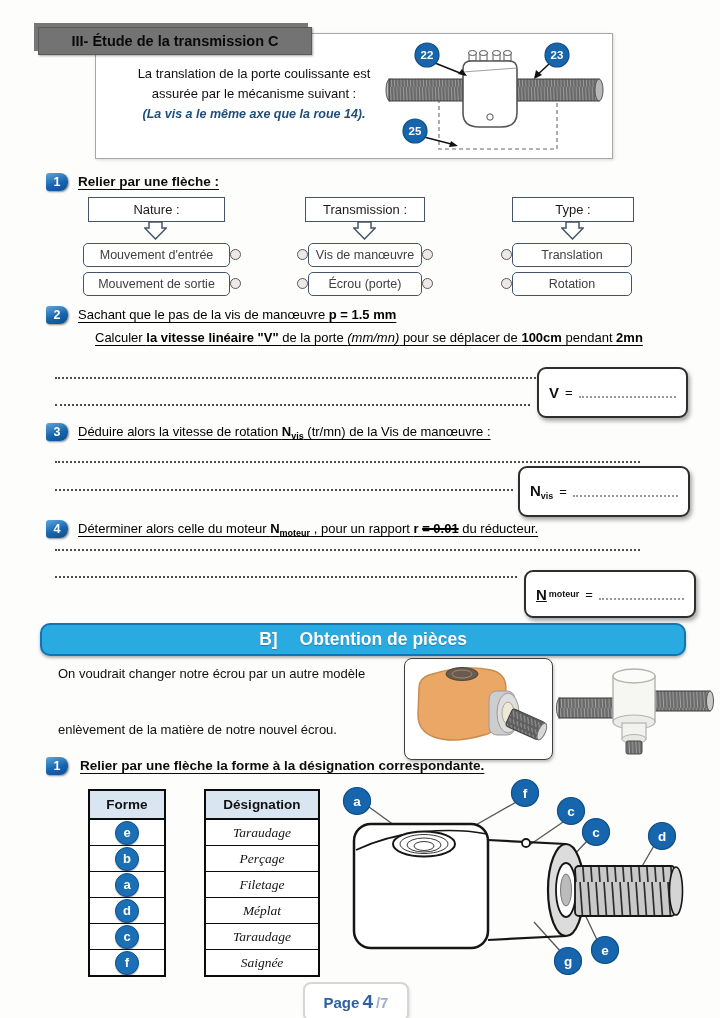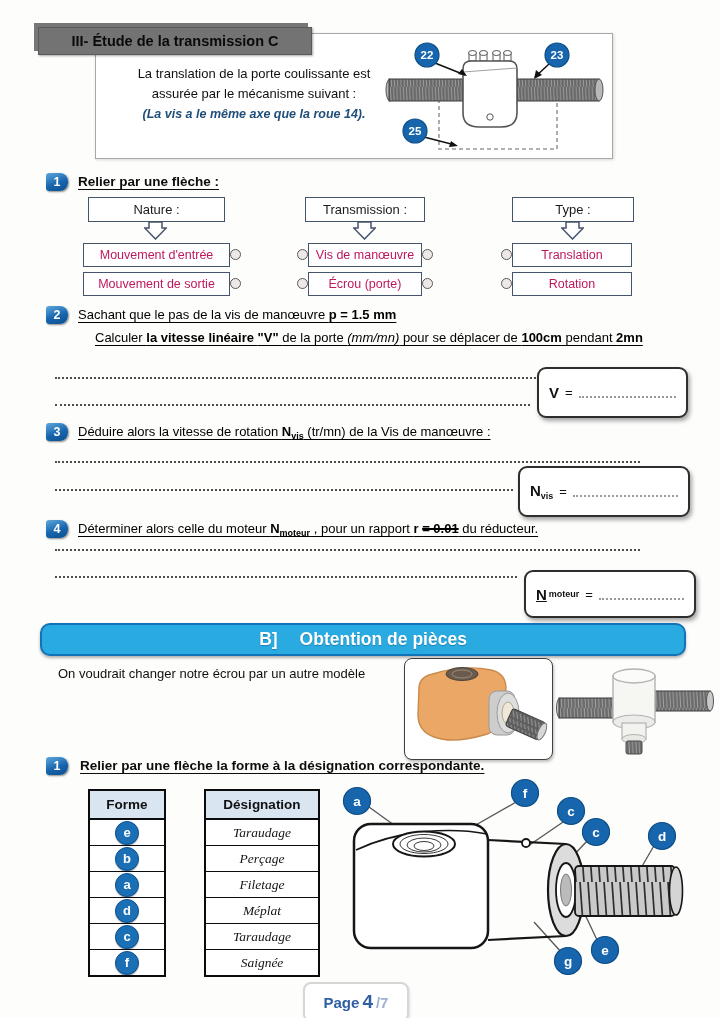--- a/index.html
+++ b/index.html
@@ -30,22 +30,22 @@
              display:flex;align-items:center;justify-content:center;font-weight:700;
              font-size:14.5px;color:#0a0a0a;z-index:3;}
   .intro-frame{position:absolute;left:95px;top:33px;width:516px;height:124px;background:#fff;
                border:1.5px solid #a8a8a8;box-shadow:1px 1px 3px rgba(0,0,0,.15);z-index:2;}
   .intro-text{position:absolute;left:8px;top:30px;width:300px;text-align:center;
               font-size:13px;line-height:20px;color:#101010;}
   .intro-note{color:#1f4e79;font-style:italic;font-weight:700;font-size:12.5px;}
   
   .hdrbox{position:absolute;height:23px;background:#fff;border:1.6px solid #44546a;
           display:flex;align-items:center;justify-content:center;font-size:13px;color:#1a1a1a;}
-  .pill{position:absolute;height:22px;background:#fff;border:1.6px solid #44546a;border-radius:0;
-        display:flex;align-items:center;justify-content:center;font-size:12.5px;color:#be185d;}
+  .pill{position:absolute;height:22px;background:#fff;border:1.6px solid #44546a;border-radius:5px;
+        display:flex;align-items:center;justify-content:center;font-size:12.5px;color:#404040;}
   .dot{position:absolute;width:9px;height:9px;border:1.5px solid #5a5a5a;border-radius:50%;
        background:#efe8e8;}
   
   .banner{position:absolute;left:40px;top:623px;width:642px;height:29px;background:#29abe2;
           border:2px solid #1273b8;border-radius:10px;box-shadow:0 2px 3px rgba(0,0,0,.3);
           display:flex;align-items:center;justify-content:center;gap:22px;color:#fff;
           font-weight:700;font-size:17.5px;text-shadow:0 1px 1px rgba(0,0,0,.25);}
   .bpar{position:absolute;font-size:13px;color:#101010;white-space:nowrap;}
   .ul{text-decoration:underline;text-underline-offset:3px;}
   .nut-box{position:absolute;left:404px;top:658px;width:147px;height:100px;background:#fff;
@@ -194,20 +194,21 @@
     <span>=</span>
     <span class="dots"></span>
   </div>
 
   <div class="banner">
     <span>B]</span>
     <span>Obtention de pièces</span>
   </div>
 
   <div class="bpar" style="left:58px;top:666px;">On voudrait changer notre écrou par un autre modèle</div>
+  <div class="bpar" style="left:58px;top:722px;">enlèvement de la matière de notre nouvel écrou.</div>
 
   <div class="nut-box">
     <svg width="143" height="96" viewBox="0 0 143 96">
       <defs>
         <pattern id="np" width="4" height="22" patternUnits="userSpaceOnUse">
           <rect width="4" height="22" fill="#5f5f5f"></rect>
           <path d="M0,2 L4,8 M0,10 L4,16 M0,18 L4,24" stroke="#a8a8a8" stroke-width="1"></path>
         </pattern>
       </defs>
       <path d="M24,16 Q58,5 86,11 Q100,14 101,28 L99,56 Q97,71 79,76 Q48,85 29,78 Q13,72 13,56 L14,28 Q15,19 24,16 Z" fill="#eba766" stroke="#c98a4b" stroke-width="1.4"></path>

